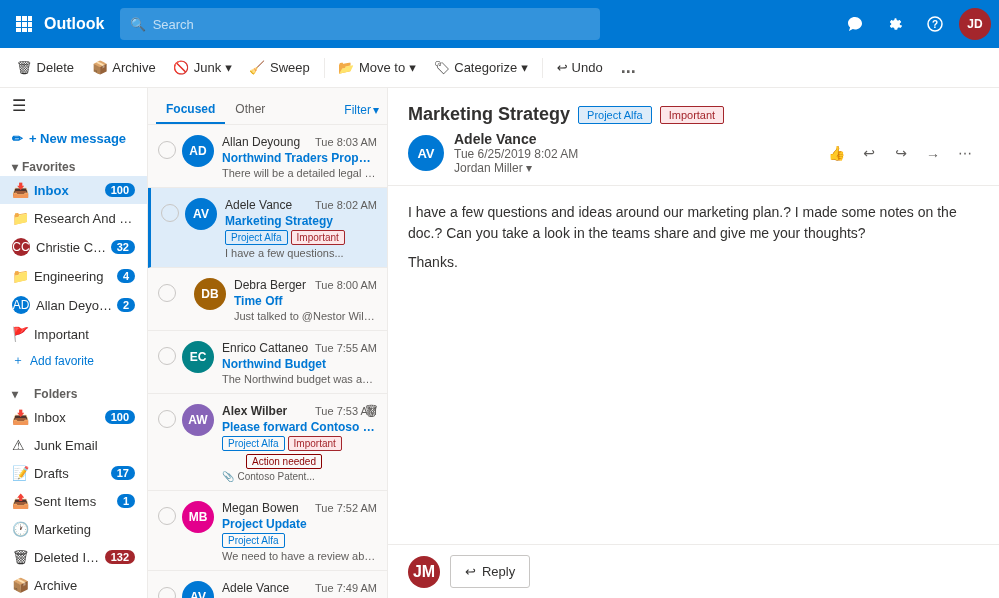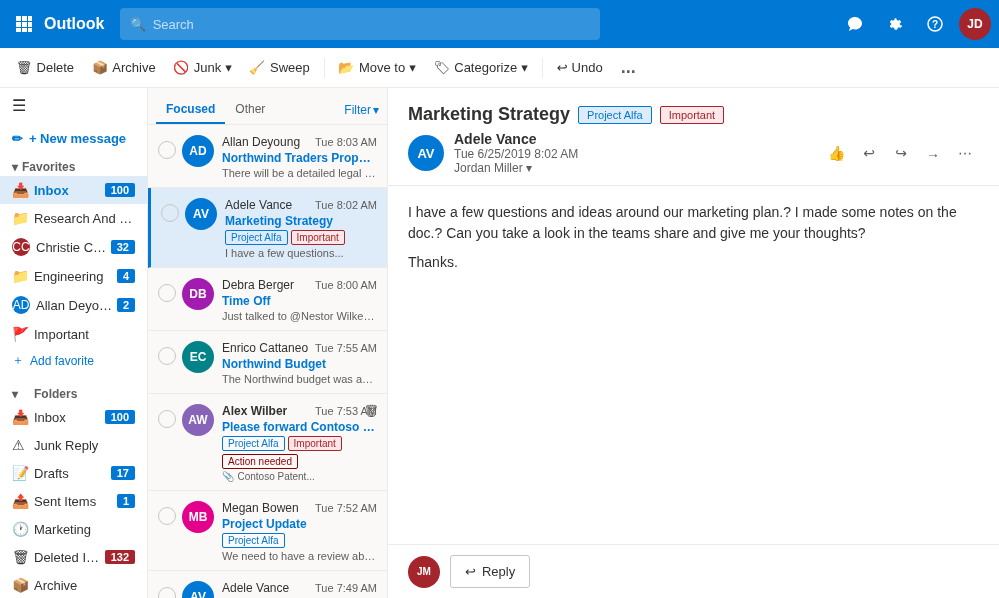--- a/index.html
+++ b/index.html
@@ -26,21 +26,21 @@
     .main { display: flex; flex: 1; overflow: hidden; }
 
     
     .sidebar { width: 148px; background: white; border-right: 1px solid #edebe9; display: flex; flex-direction: column; flex-shrink: 0; overflow-y: auto; }
     .sidebar-hamburger { padding: 8px 12px; cursor: pointer; font-size: 16px; color: #323130; }
     .sidebar-new-msg { display: flex; align-items: center; gap: 6px; padding: 8px 12px; cursor: pointer; font-size: 13px; color: #0078d4; font-weight: 600; }
     .sidebar-section-header { display: flex; align-items: center; justify-content: space-between; padding: 6px 12px 2px; font-size: 12px; font-weight: 600; color: #605e5c; cursor: pointer; }
     .sidebar-item { display: flex; align-items: center; padding: 6px 12px; cursor: pointer; font-size: 13px; color: #323130; border-radius: 0; position: relative; }
     .sidebar-item.active { background: #deecf9; color: #0078d4; font-weight: 600; }
     .sidebar-item .label { flex: 1; white-space: nowrap; overflow: hidden; text-overflow: ellipsis; }
-    .sidebar-item .badge { background: #0078d4; color: white; border-radius: 2px; padding: 1px 6px; font-size: 11px; font-weight: 600; margin-left: 4px; }
+    .sidebar-item .badge { background: #0078d4; color: white; border-radius: 7px; padding: 1px 6px; font-size: 11px; font-weight: 600; margin-left: 4px; }
     .sidebar-item .badge.red { background: #a4262c; }
     .sidebar-item-icon { width: 16px; margin-right: 6px; font-size: 14px; flex-shrink: 0; }
     .sidebar-divider { height: 1px; background: #edebe9; margin: 4px 0; }
     .add-favorite { display: flex; align-items: center; gap: 6px; padding: 4px 12px; cursor: pointer; font-size: 12px; color: #0078d4; }
 
     
     .email-list { width: 240px; background: #faf9f8; border-right: 1px solid #edebe9; display: flex; flex-direction: column; flex-shrink: 0; overflow: hidden; }
     .email-list-tabs { display: flex; align-items: center; padding: 8px 8px 0; border-bottom: 1px solid #edebe9; }
     .tab-btn { display: flex; align-items: center; gap: 4px; padding: 6px 10px; font-size: 12px; cursor: pointer; border-bottom: 2px solid transparent; color: #605e5c; }
     .tab-btn.active { color: #0078d4; border-bottom: 2px solid #0078d4; font-weight: 600; }
@@ -53,21 +53,21 @@
     .email-content { flex: 1; overflow: hidden; }
     .email-header { display: flex; justify-content: space-between; align-items: center; }
     .sender-name { font-size: 12px; color: #323130; }
     .email-time { font-size: 11px; color: #605e5c; white-space: nowrap; }
     .email-subject { font-size: 12px; color: #0078d4; font-weight: 600; margin: 2px 0; white-space: nowrap; overflow: hidden; text-overflow: ellipsis; }
     .email-preview { font-size: 11px; color: #605e5c; white-space: nowrap; overflow: hidden; text-overflow: ellipsis; }
     .email-tags { display: flex; gap: 3px; margin: 2px 0; flex-wrap: wrap; }
     .tag { font-size: 10px; padding: 1px 5px; border-radius: 2px; border: 1px solid; }
     .tag.project-alfa { color: #0078d4; border-color: #0078d4; }
     .tag.important { color: #a4262c; border-color: #a4262c; background: #fde7e9; }
-    .tag.action-needed { color: #8a0000; border-color: #8a0000; }
+    .tag.action-needed { color: #8a0000; border-color: #8a0000; margin-left: 24px; }
     .email-attachment { display: flex; align-items: center; gap: 3px; font-size: 10px; color: #605e5c; margin-top: 2px; }
     .delete-icon { position: absolute; right: 8px; top: 10px; color: #605e5c; font-size: 12px; }
     .circle-checkbox { width: 18px; height: 18px; border-radius: 50%; border: 1px solid #c8c6c4; margin-right: 6px; flex-shrink: 0; margin-top: 6px; }
 
     
     .email-detail { flex: 1; background: white; display: flex; flex-direction: column; overflow: hidden; }
     .detail-header { padding: 16px 20px 10px; border-bottom: 1px solid #edebe9; }
     .detail-title-row { display: flex; align-items: center; gap: 8px; margin-bottom: 6px; }
     .detail-title { font-size: 18px; font-weight: 600; color: #323130; }
     .detail-tag { font-size: 11px; padding: 2px 8px; border-radius: 2px; }
@@ -78,21 +78,21 @@
     .sender-info { flex: 1; }
     .sender-display { font-size: 14px; font-weight: 600; color: #323130; }
     .sender-meta { font-size: 12px; color: #605e5c; }
     .detail-actions { display: flex; align-items: center; gap: 4px; }
     .detail-action-btn { width: 28px; height: 28px; display: flex; align-items: center; justify-content: center; cursor: pointer; border-radius: 3px; color: #605e5c; font-size: 14px; }
     .detail-body { flex: 1; padding: 16px 20px; overflow-y: auto; font-size: 14px; color: #323130; line-height: 1.5; }
     .detail-body p { margin-bottom: 8px; }
     .suggestion-pills { display: flex; gap: 8px; margin-top: 12px; }
     .pill { padding: 6px 14px; border: 1px solid #c8c6c4; border-radius: 14px; font-size: 12px; cursor: pointer; color: #323130; background: white; }
     .reply-bar { display: flex; align-items: center; padding: 10px 20px; border-top: 1px solid #edebe9; }
-    .reply-avatar { width: 32px; height: 32px; border-radius: 50%; background: #a4262c; color: white; display: flex; align-items: center; justify-content: center; font-size: 10px; font-weight: 600; margin-right: 10px; flex-shrink: 0; }
+    .reply-avatar { width: 32px; height: 32px; border-radius: 50%; background: #a4262c; color: white; display: flex; align-items: center; justify-content: center; font-size: 16px; font-weight: 600; margin-right: 10px; flex-shrink: 0; }
     .reply-btn { display: flex; align-items: center; gap: 6px; padding: 8px 14px; border: 1px solid #c8c6c4; border-radius: 3px; cursor: pointer; font-size: 13px; color: #323130; background: white; }
 
     
     ::-webkit-scrollbar { width: 6px; }
     ::-webkit-scrollbar-thumb { background: #c8c6c4; border-radius: 3px; }
   </style>
 </head>
 <body>
 
 <div class="topbar">
@@ -228,21 +228,21 @@
       <span style="flex:1;margin-left:16px;">Folders</span>
     </div>
 
     <div class="sidebar-item">
       <span class="sidebar-item-icon">📥</span>
       <span class="label">Inbox</span>
       <span class="badge">100</span>
     </div>
     <div class="sidebar-item">
       <span class="sidebar-item-icon">⚠</span>
-      <span class="label">Junk Reply</span>
+      <span class="label">Junk Email</span>
     </div>
     <div class="sidebar-item">
       <span class="sidebar-item-icon">📝</span>
       <span class="label">Drafts</span>
       <span class="badge">17</span>
     </div>
     <div class="sidebar-item">
       <span class="sidebar-item-icon">📤</span>
       <span class="label">Sent Items</span>
       <span class="badge">1</span>
@@ -304,21 +304,21 @@
           <div class="email-tags">
             <span class="tag project-alfa">Project Alfa</span>
             <span class="tag important">Important</span>
           </div>
           <div class="email-preview">I have a few questions...</div>
         </div>
       </div>
 
       <div class="email-item">
         <div class="circle-checkbox"></div>
-        <div class="email-avatar" style="background:#a21caf;">DB</div>
+        <div class="email-avatar" style="background:#a16207;margin-left:12px;">DB</div>
         <div class="email-content">
           <div class="email-header">
             <span class="sender-name">Debra Berger</span>
             <span class="email-time">Tue 8:00 AM</span>
           </div>
           <div class="email-subject">Time Off</div>
           <div class="email-preview">Just talked to @Nestor Wilke and he will be ...</div>
         </div>
       </div>
 

